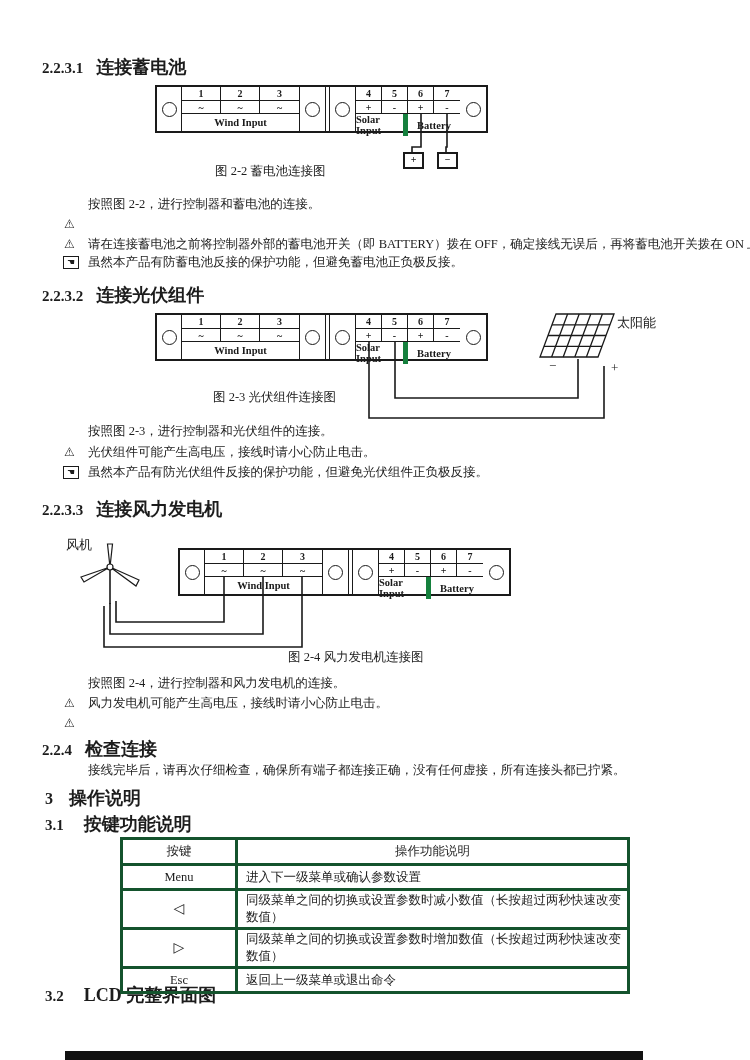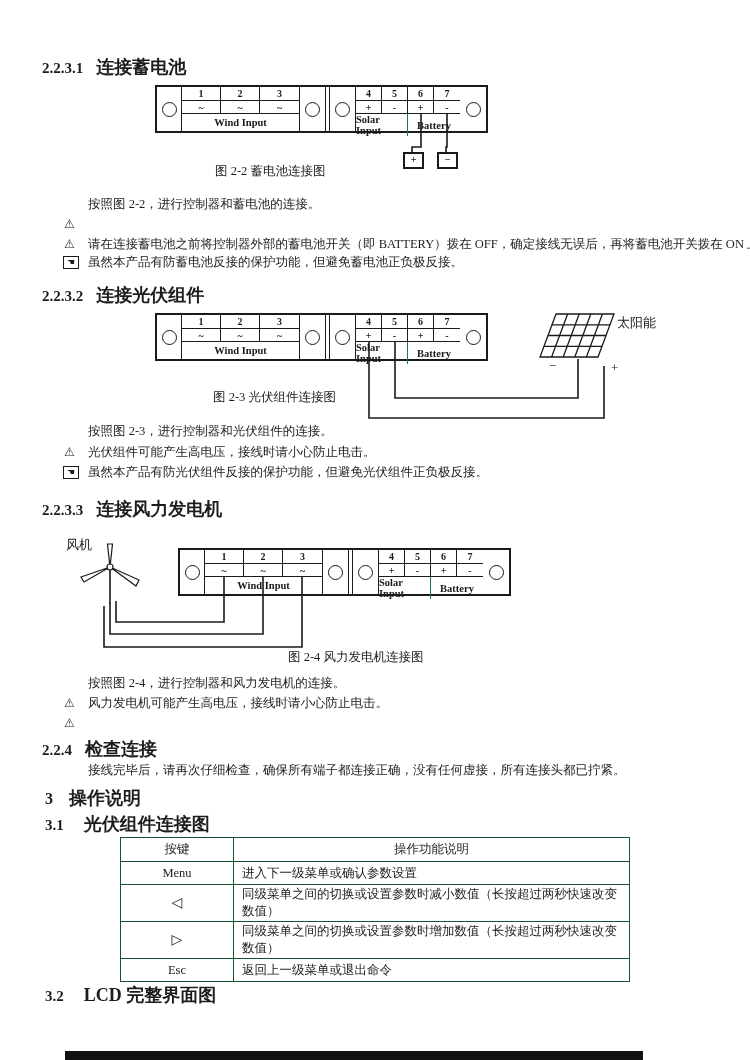--- a/index.html
+++ b/index.html
@@ -27,34 +27,34 @@
   .circ{width:13px;height:13px;border:1.5px solid #1a1a1a;border-radius:50%;background:#fff;}
   .tb-grp{display:grid;box-sizing:border-box;}
   .tb-wind{width:117px;grid-template-columns:repeat(3,1fr);grid-template-rows:14px 13px 1fr;}
   .tb-se{width:104px;grid-template-columns:repeat(4,1fr);grid-template-rows:14px 13px 1fr;}
   .tb-cell{border-right:1px solid #1a1a1a;border-bottom:1px solid #1a1a1a;text-align:center;
            font-weight:bold;font-size:10px;line-height:13px;box-sizing:border-box;}
   .tb-last{border-right:none;}
   .tb-lbl{font-weight:bold;font-size:10.5px;display:flex;align-items:center;justify-content:center;
           box-sizing:border-box;height:100%;}
   .tb-span3{grid-column:1/4;}
-  .tb-solar{grid-column:1/3;border-right:1px solid #15803d;}
+  .tb-solar{grid-column:1/3;border-right:5px solid #15803d;}
   .tb-batt{grid-column:3/5;}
   
   .bat-post{position:absolute;width:17px;height:13px;border:2px solid #1a1a1a;background:#fff;
             text-align:center;font-weight:bold;font-size:10px;line-height:12px;box-sizing:content-box;}
   .bat-box{position:absolute;width:94px;height:33px;border:2px solid #1a1a1a;background:#fff;
            display:flex;align-items:center;justify-content:center;font-size:12.5px;}
   .cap{position:absolute;font-size:12.5px;white-space:nowrap;}
   .figlbl{position:absolute;font-size:13px;white-space:nowrap;}
   .sign{position:absolute;font-size:13px;white-space:nowrap;}
   
   .ktable{position:absolute;left:120px;top:837px;width:510px;border-collapse:collapse;
           font-size:12.5px;color:#1c1c1c;}
-  .ktable td,.ktable th{border:1px solid #14532d;font-weight:normal;}
+  .ktable td,.ktable th{border:3px solid #14532d;font-weight:normal;}
   .ktable .kcol{width:110px;text-align:center;}
   .ktable .dcol{padding-left:8px;text-align:left;}
   .ktable .hrow td{height:21px;text-align:center;}
   .ktable .rrow td{height:20px;}
   .tri{font-family:"DejaVu Sans",sans-serif;font-size:14px;line-height:14px;}
   .overlay{position:absolute;left:0;top:0;pointer-events:none;}
   .botbar{position:absolute;left:65px;top:1051px;width:578px;height:9px;background:#111;}
 </style>
 </head>
 <body>
@@ -70,21 +70,21 @@
   <div class="hd" style="left:42px;top:497px">
     <span class="hnum">2.2.3.3</span><span class="htitle">连接风力发电机</span>
   </div>
   <div class="hd" style="left:42px;top:737px">
     <span class="hnum">2.2.4</span><span class="htitle">检查连接</span>
   </div>
   <div class="hd" style="left:45px;top:786px">
     <span class="hnum hnum-big">3</span><span class="htitle" style="margin-left:16px">操作说明</span>
   </div>
   <div class="hd" style="left:45px;top:812px">
-    <span class="hnum">3.1</span><span class="htitle" style="margin-left:20px">光伏组件连接图</span>
+    <span class="hnum">3.1</span><span class="htitle" style="margin-left:20px">按键功能说明</span>
   </div>
   <div class="hd" style="left:45px;top:983px">
     <span class="hnum">3.2</span><span class="htitle" style="margin-left:20px">LCD 完整界面图</span>
   </div>
 
   <div class="tblock" style="left:155px;top:85px">
     <div class="tb-cc tb-ccl">
         <span class="circ"></span>
       </div>
     <div class="tb-grp tb-wind">

